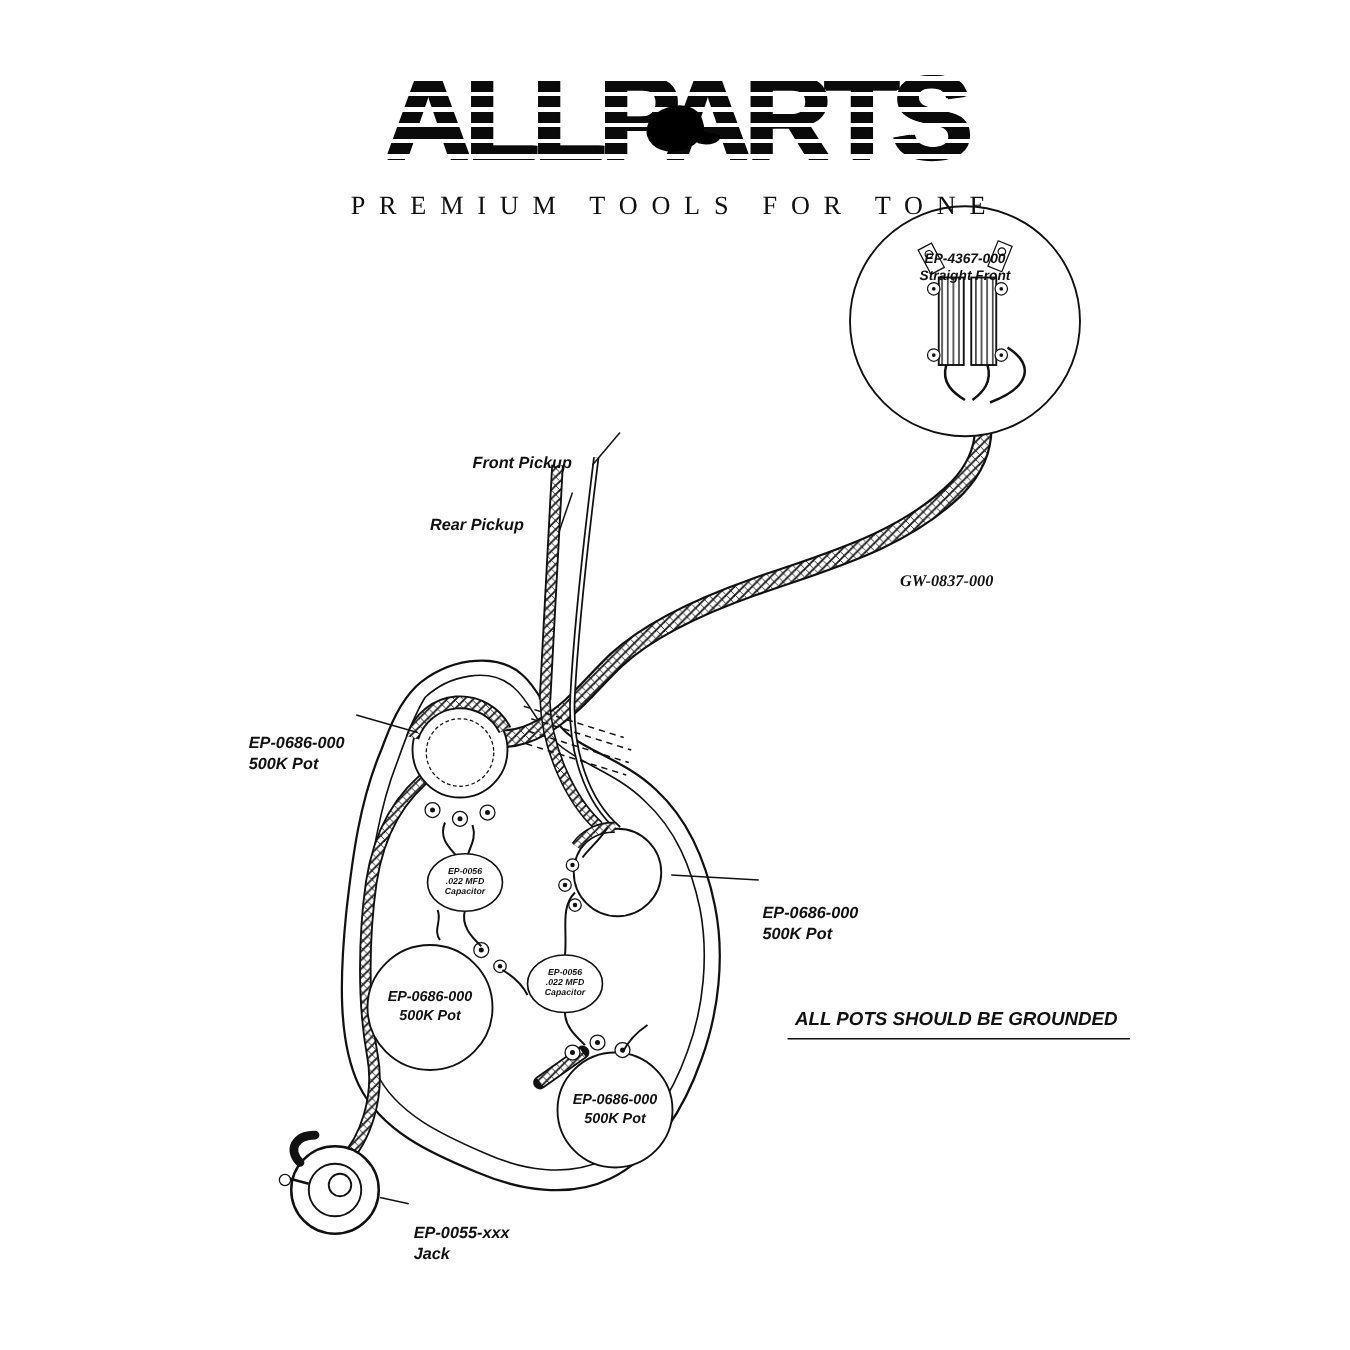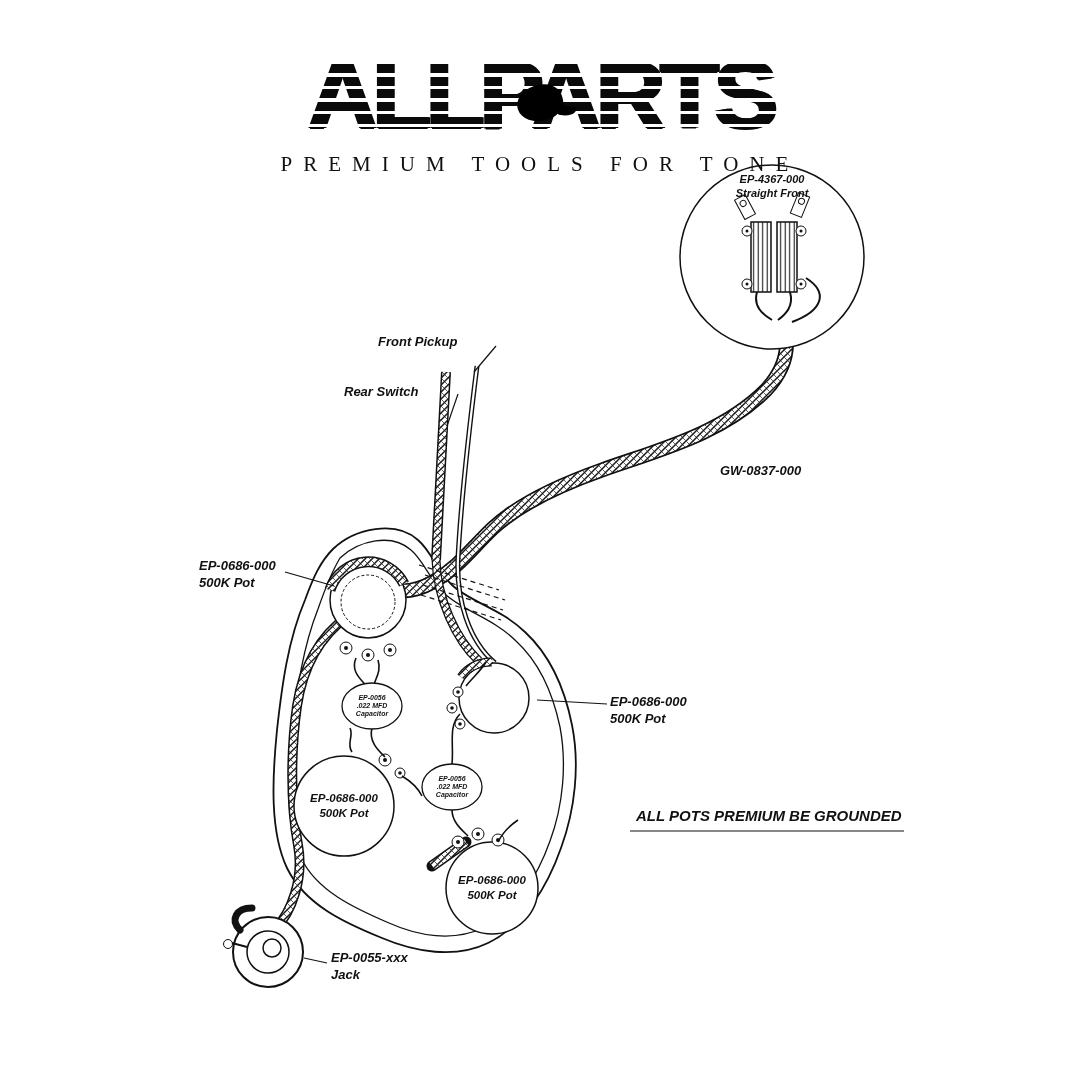--- a/index.html
+++ b/index.html
@@ -17,21 +17,21 @@
   .logo-stripes{position:absolute;left:-4px;right:-4px;top:0;bottom:0;pointer-events:none;
              background:repeating-linear-gradient(to bottom,rgba(0,0,0,0) 0 9px,#fff 9px 12.5px);}
   .logo-blob{position:absolute;left:45%;top:38%;width:46px;height:36px;background:#000;
              border-radius:50% 50% 45% 55%;transform:rotate(-18deg);}
   .logo-blob::after{content:"";position:absolute;right:-9px;bottom:-3px;width:18px;height:10px;
              background:#000;border-radius:0 0 80% 20%;transform:rotate(28deg);}
   .logo-tagline{margin-top:14px;font-family:"Liberation Serif",serif;font-size:21px;
              letter-spacing:11px;color:#101010;}
 
   
-  .label{position:absolute;font-style:italic;font-weight:bold;color:#111;line-height:1.3;}
+  .label{position:absolute;font-style:italic;font-weight:bold;color:#111;line-height:1.3;margin-top:28px;}
   .sz13{font-size:13px;}
   .sz11{font-size:11px;}
   .right{}
   .center{text-align:center;}
   .line{display:block;}
   .cap-label{position:absolute;font-style:italic;font-weight:bold;font-size:7px;line-height:1.15;
              text-align:center;color:#111;}
   .pot-inner{position:absolute;font-style:italic;font-weight:bold;font-size:11.5px;line-height:1.3;
              text-align:center;color:#111;}
   .note{position:absolute;font-style:italic;font-weight:bold;font-size:15px;color:#111;}
@@ -200,23 +200,23 @@
     <div class="logo-tagline">PREMIUM TOOLS FOR TONE</div>
   </div>
 
   <div class="label sz11 center" style="left:697px;top:172px;width:150px;">
     <span class="line">EP-4367-000</span>
     <span class="line">Straight Front</span>
   </div>
 
   <div class="label sz13 right" style="left:378px;top:334px;width:116px;">Front Pickup</div>
 
-  <div class="label sz13 right" style="left:344px;top:384px;width:113px;">Rear Switch</div>
-
-  <div class="label sz13" style="left:720px;top:463px;">GW-0837-000</div>
+  <div class="label sz13 right" style="left:344px;top:384px;width:113px;">Rear Pickup</div>
+
+  <div class="label sz13" style="left:720px;top:429px;font-family:Liberation Serif, serif;">GW-0837-000</div>
 
   <div class="label sz13" style="left:199px;top:558px;width:110px;">
     <span class="line">EP-0686-000</span>
     <span class="line">500K Pot</span>
   </div>
 
   <div class="label sz13" style="left:610px;top:694px;width:110px;">
     <span class="line">EP-0686-000</span>
     <span class="line">500K Pot</span>
   </div>
@@ -236,20 +236,20 @@
     <span class="line">.022 MFD</span>
     <span class="line">Capacitor</span>
   </div>
 
   <div class="cap-label" style="left:415px;top:775px;width:74px;">
     <span class="line">EP-0056</span>
     <span class="line">.022 MFD</span>
     <span class="line">Capacitor</span>
   </div>
 
-  <div class="note" style="left:636px;top:807px;">ALL POTS PREMIUM BE GROUNDED</div>
+  <div class="note" style="left:636px;top:807px;">ALL POTS SHOULD BE GROUNDED</div>
 
   <div class="label sz13" style="left:331px;top:950px;width:110px;">
     <span class="line">EP-0055-xxx</span>
     <span class="line">Jack</span>
   </div>
 
 </div>
 
 </body></html>

